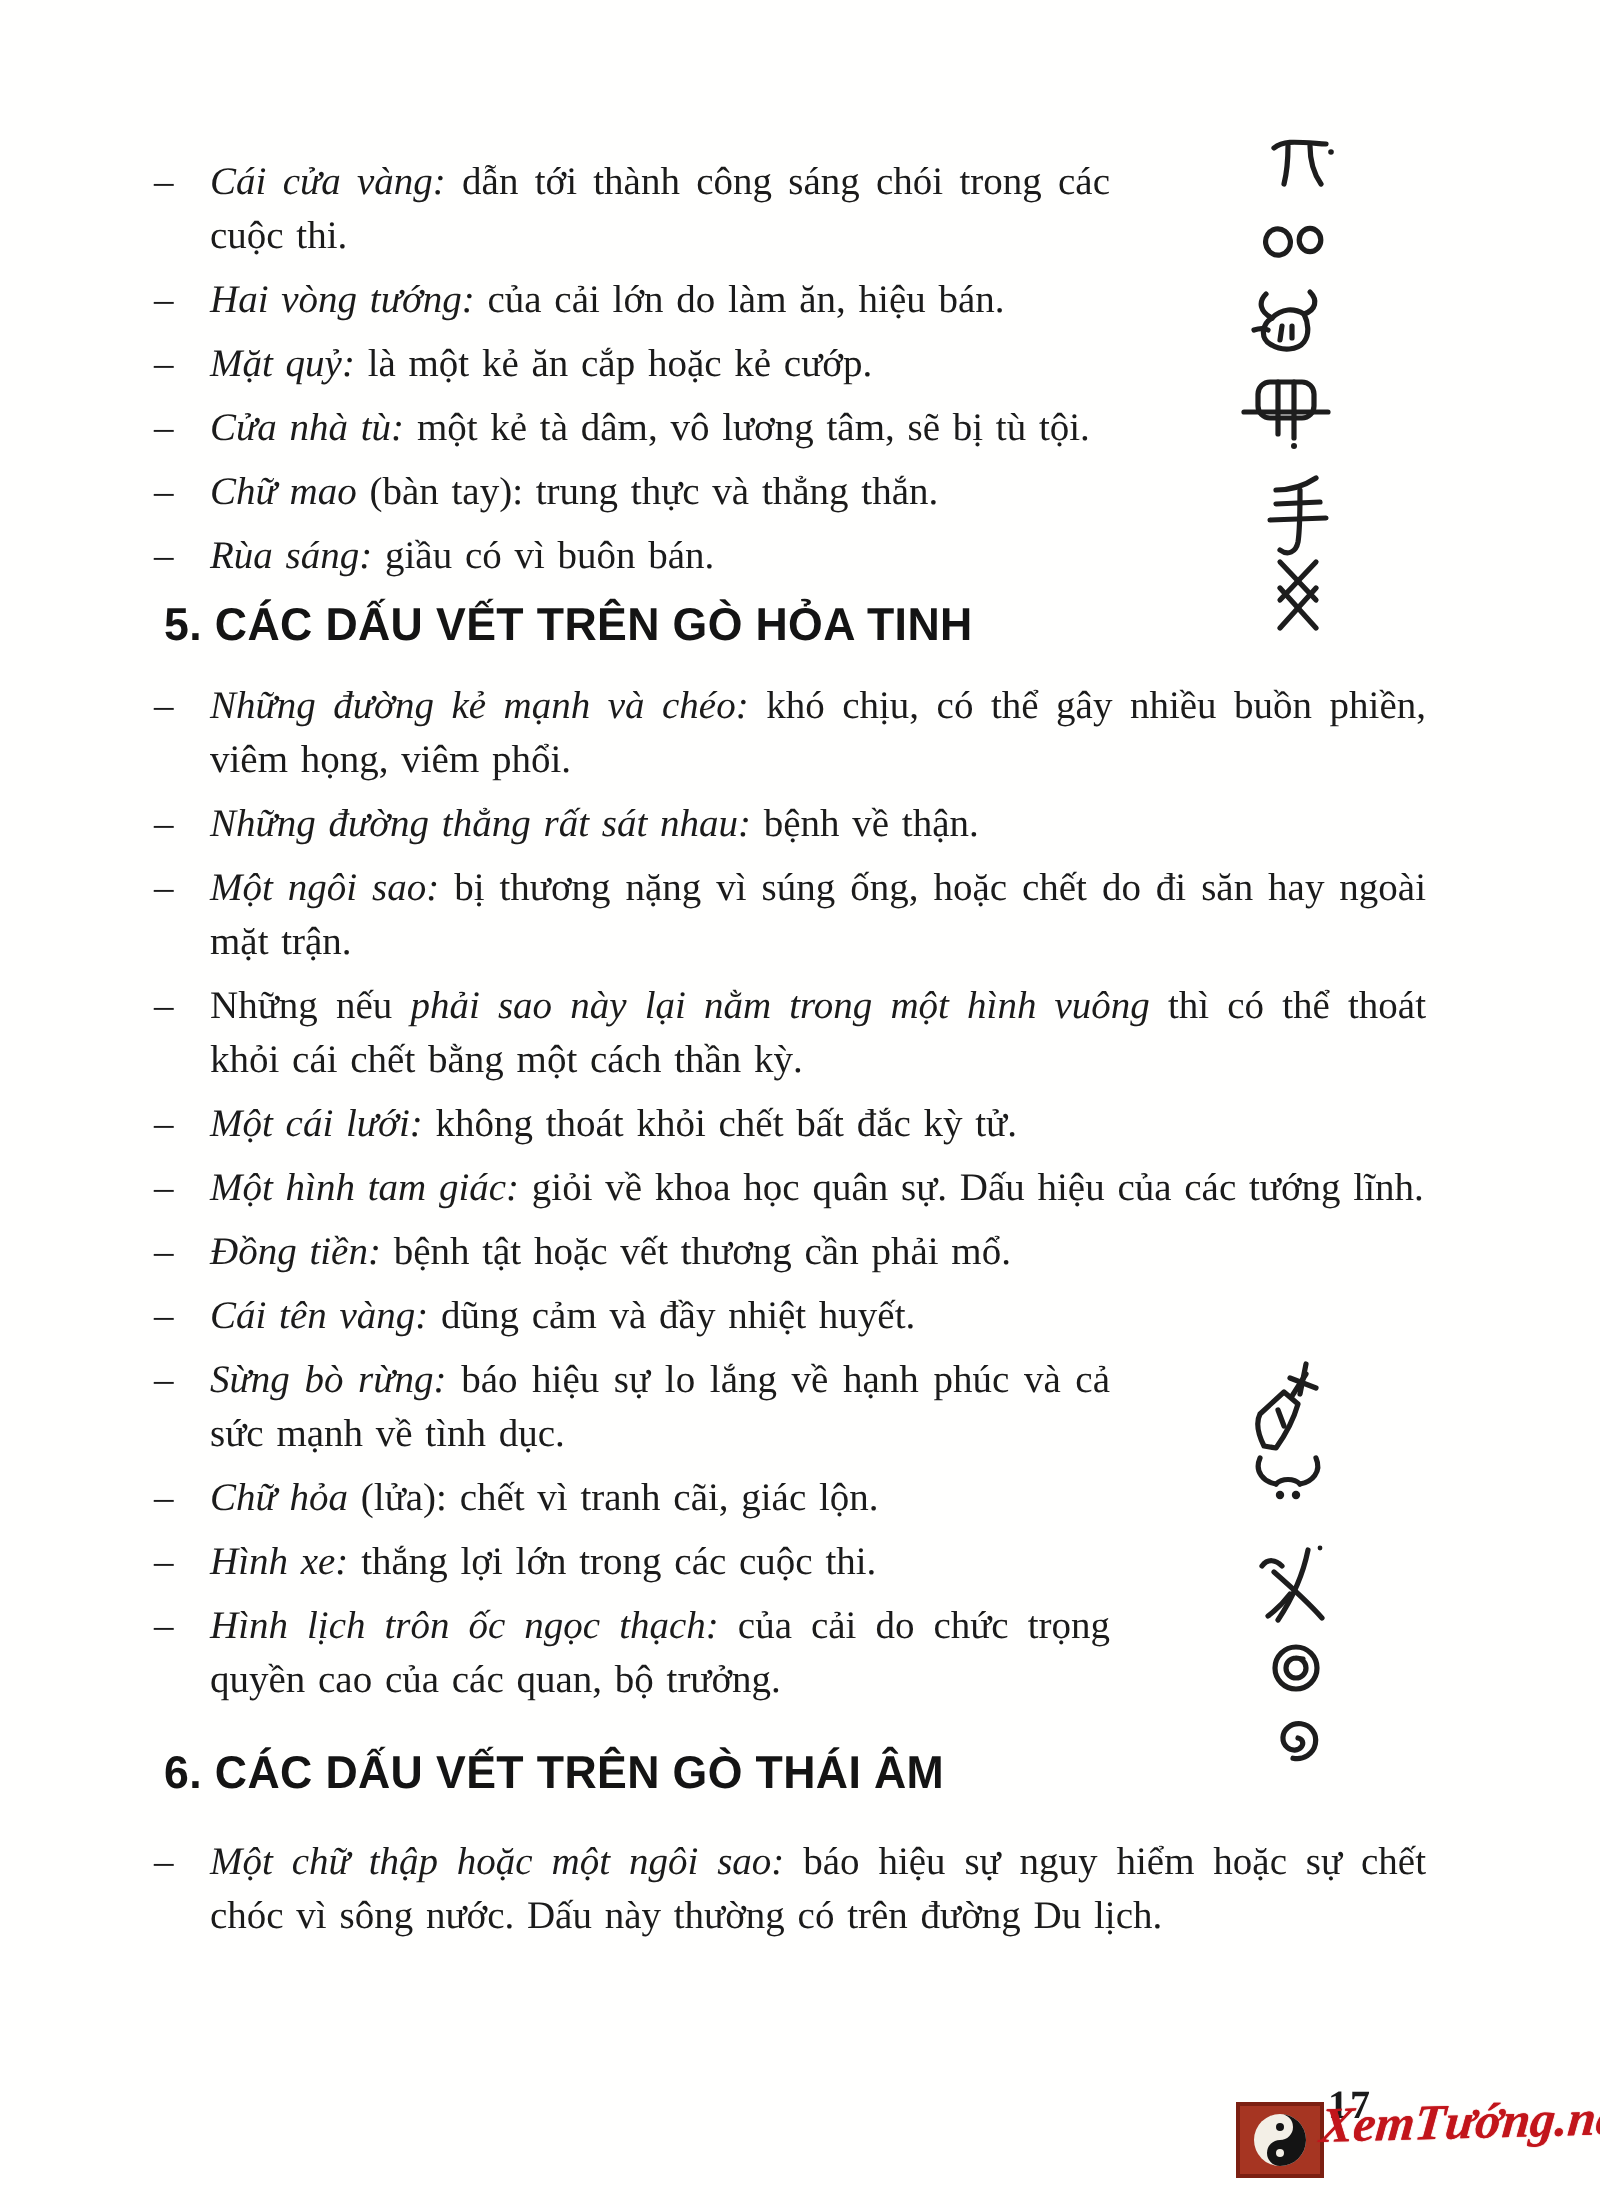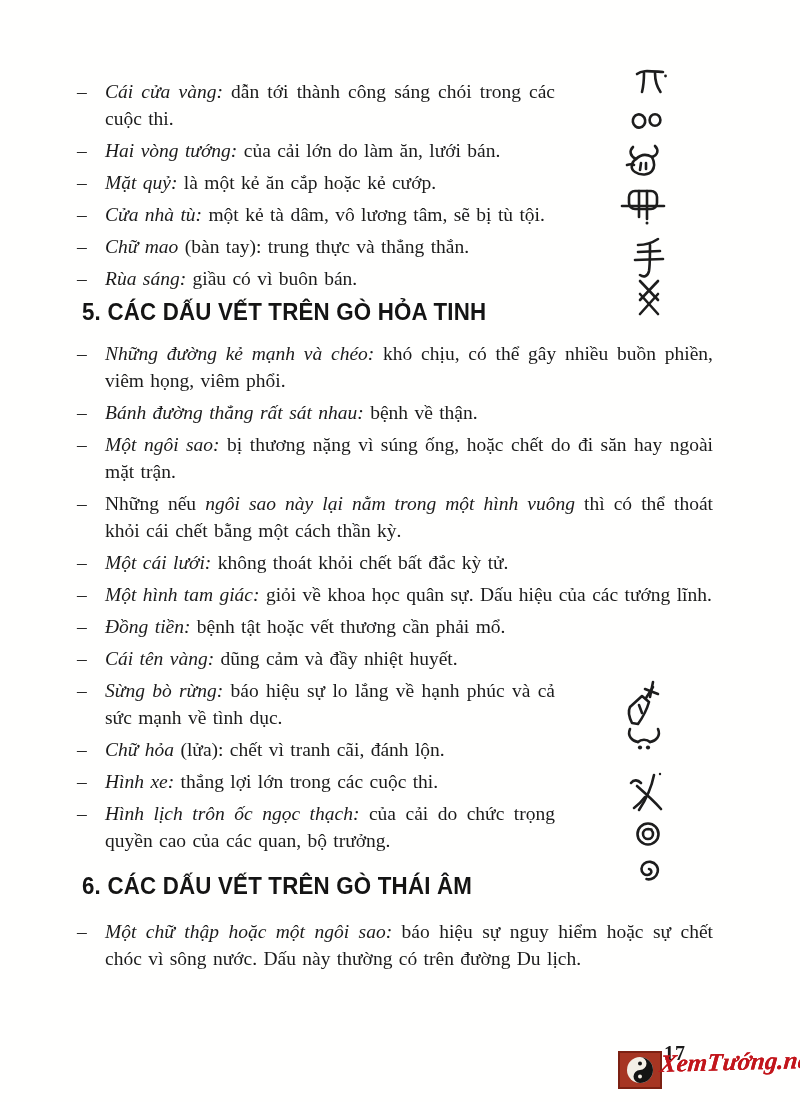--- a/index.html
+++ b/index.html
@@ -57,39 +57,39 @@
     transform-origin:left center;text-shadow:0 0 .5px #c2151b;
   }
 </style>
 </head>
 <body>
 
 <div class="page">
 
   <ul class="plist">
       <li class="list-item narrow"><span class="marker">–</span><i>Cái cửa vàng:</i><span> dẫn tới thành công sáng chói trong các cuộc thi.</span></li>
-      <li class="list-item narrow"><span class="marker">–</span><i>Hai vòng tướng:</i><span> của cải lớn do làm ăn, lưới bán.</span></li>
+      <li class="list-item narrow"><span class="marker">–</span><i>Hai vòng tướng:</i><span> của cải lớn do làm ăn, hiệu bán.</span></li>
       <li class="list-item narrow"><span class="marker">–</span><i>Mặt quỷ:</i><span> là một kẻ ăn cắp hoặc kẻ cướp.</span></li>
       <li class="list-item narrow"><span class="marker">–</span><i>Cửa nhà tù:</i><span> một kẻ tà dâm, vô lương tâm, sẽ bị tù tội.</span></li>
       <li class="list-item narrow"><span class="marker">–</span><i>Chữ mao</i><span> (bàn tay): trung thực và thẳng thắn.</span></li>
       <li class="list-item narrow"><span class="marker">–</span><i>Rùa sáng:</i><span> giầu có vì buôn bán.</span></li>
     </ul>
 
   <h2 class="sec-heading">5. CÁC DẤU VẾT TRÊN GÒ HỎA TINH</h2>
   <ul class="plist">
       <li class="list-item"><span class="marker">–</span><i>Những đường kẻ mạnh và chéo:</i><span> khó chịu, có thể gây nhiều buồn phiền, viêm họng, viêm phổi.</span></li>
-      <li class="list-item"><span class="marker">–</span><i>Bánh đường thẳng rất sát nhau:</i><span> bệnh về thận.</span></li>
+      <li class="list-item"><span class="marker">–</span><i>Những đường thẳng rất sát nhau:</i><span> bệnh về thận.</span></li>
       <li class="list-item"><span class="marker">–</span><i>Một ngôi sao:</i><span> bị thương nặng vì súng ống, hoặc chết do đi săn hay ngoài mặt trận.</span></li>
-      <li class="list-item"><span class="marker">–</span><span>Những nếu </span><i>ngôi sao này lại nằm trong một hình vuông</i><span> thì có thể thoát khỏi cái chết bằng một cách thần kỳ.</span></li>
+      <li class="list-item"><span class="marker">–</span><span>Những nếu </span><i>phải sao này lại nằm trong một hình vuông</i><span> thì có thể thoát khỏi cái chết bằng một cách thần kỳ.</span></li>
       <li class="list-item"><span class="marker">–</span><i>Một cái lưới:</i><span> không thoát khỏi chết bất đắc kỳ tử.</span></li>
       <li class="list-item"><span class="marker">–</span><i>Một hình tam giác:</i><span> giỏi về khoa học quân sự. Dấu hiệu của các tướng lĩnh.</span></li>
       <li class="list-item"><span class="marker">–</span><i>Đồng tiền:</i><span> bệnh tật hoặc vết thương cần phải mổ.</span></li>
       <li class="list-item narrow"><span class="marker">–</span><i>Cái tên vàng:</i><span> dũng cảm và đầy nhiệt huyết.</span></li>
       <li class="list-item narrow"><span class="marker">–</span><i>Sừng bò rừng:</i><span> báo hiệu sự lo lắng về hạnh phúc và cả sức mạnh về tình dục.</span></li>
-      <li class="list-item narrow"><span class="marker">–</span><i>Chữ hỏa</i><span> (lửa): chết vì tranh cãi, đánh lộn.</span></li>
+      <li class="list-item narrow"><span class="marker">–</span><i>Chữ hỏa</i><span> (lửa): chết vì tranh cãi, giác lộn.</span></li>
       <li class="list-item narrow"><span class="marker">–</span><i>Hình xe:</i><span> thắng lợi lớn trong các cuộc thi.</span></li>
       <li class="list-item narrow"><span class="marker">–</span><i>Hình lịch trôn ốc ngọc thạch:</i><span> của cải do chức trọng quyền cao của các quan, bộ trưởng.</span></li>
     </ul>
 
   <h2 class="sec-heading h6">6. CÁC DẤU VẾT TRÊN GÒ THÁI ÂM</h2>
   <ul class="plist">
       <li class="list-item"><span class="marker">–</span><i>Một chữ thập hoặc một ngôi sao:</i><span> báo hiệu sự nguy hiểm hoặc sự chết chóc vì sông nước. Dấu này thường có trên đường Du lịch.</span></li>
     </ul>
 
   <div class="sym" id="sym-pi">

